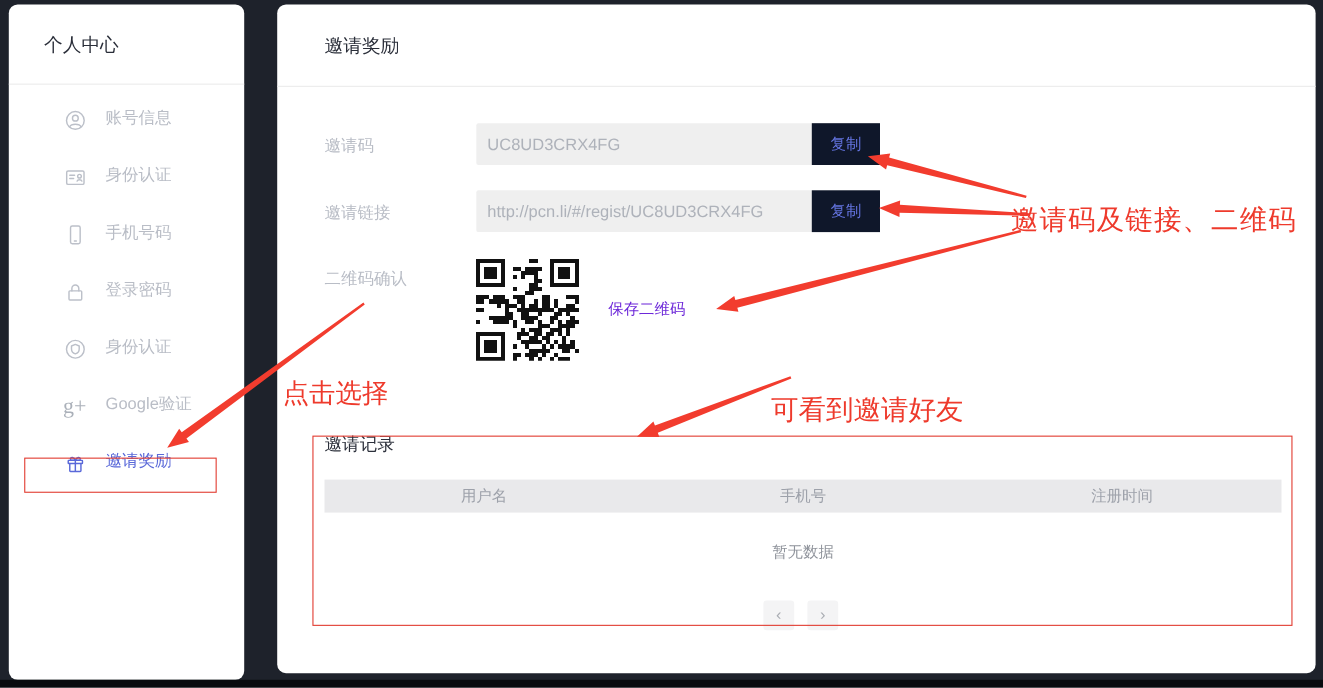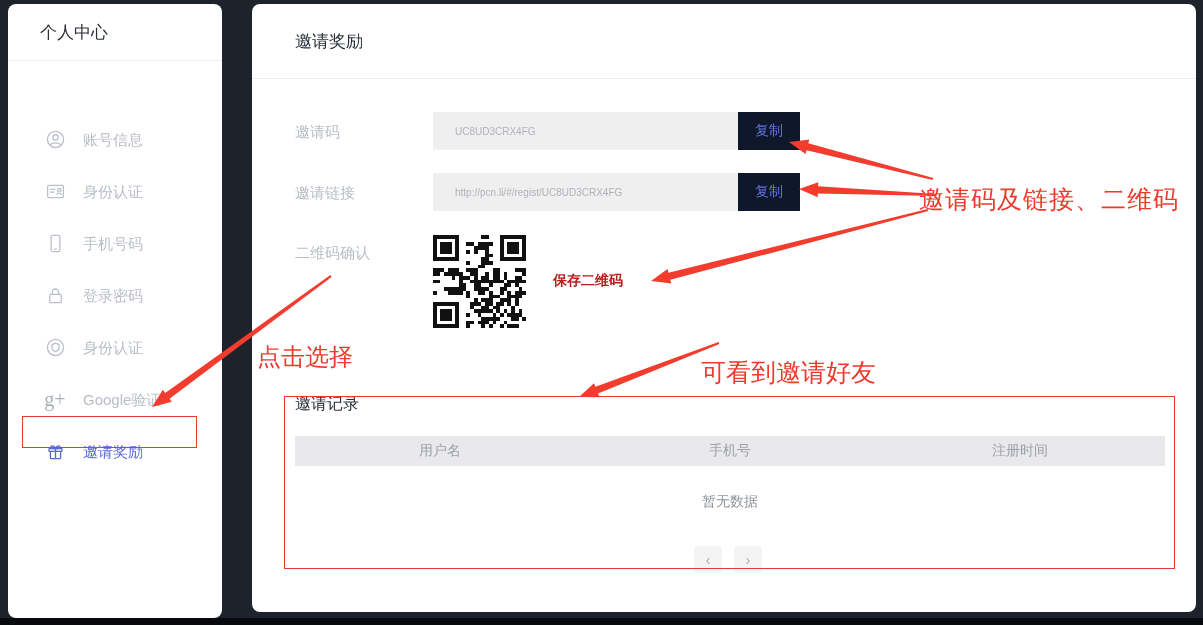--- a/index.html
+++ b/index.html
@@ -6,39 +6,39 @@
   body{
     width:1203px;height:625px;position:relative;overflow:hidden;
     background:#1e222b;
     font-family:"Liberation Sans","DejaVu Sans",sans-serif;
   }
   .panel{position:absolute;background:#ffffff;border-radius:8px;}
   #bottom-band{position:absolute;left:0;top:618px;width:1203px;height:7px;background:#090a0e;}
 
   
   #sidebar{left:8px;top:4px;width:214px;height:614px;}
-  .side-header{height:57px;border-bottom:1px solid #ececec;display:flex;align-items:center;padding-left:32px;box-sizing:border-box;}
+  .side-header{height:73px;border-bottom:1px solid #ececec;display:flex;align-items:center;padding-left:32px;box-sizing:border-box;}
   .side-title{font-size:17px;color:#2a2e39;}
   .menu{position:absolute;left:0;top:94px;width:214px;}
-  .menu-item{height:52px;display:flex;align-items:flex-end;padding-left:36px;box-sizing:border-box;color:#b9bdc6;font-size:15px;cursor:pointer;}
+  .menu-item{height:52px;display:flex;align-items:flex-start;padding-left:49px;box-sizing:border-box;color:#b9bdc6;font-size:15px;cursor:pointer;}
   .menu-item .mi-icon{width:22px;height:22px;margin-right:17px;display:flex;align-items:center;justify-content:center;}
   .menu-item svg{stroke:#bcc0c9;fill:none;stroke-width:1.5;stroke-linecap:round;stroke-linejoin:round;}
   .menu-item.active{color:#5a69d9;}
   .menu-item.active svg{stroke:#5a69d9;}
   .gicon{font-family:"Liberation Serif","DejaVu Serif",serif;font-size:20px;color:#aab0b9;line-height:1;}
 
   
   #main{left:252px;top:4px;width:944px;height:608px;}
   .main-header{height:75px;border-bottom:1px solid #ececec;display:flex;align-items:center;padding-left:43px;box-sizing:border-box;}
   .main-title{font-size:17px;color:#2a2e39;}
   .form-label{position:absolute;left:43px;font-size:15px;color:#b9bdc6;}
   .input-box{position:absolute;left:181px;width:367px;height:38px;background:#efefef;border-radius:2px;display:flex;align-items:center;}
-  .input-value{flex:1;padding-left:22px;font-size:10px;color:#aeb2ba;white-space:nowrap;overflow:hidden;}
+  .input-value{flex:1;padding-left:10px;font-size:15px;color:#aeb2ba;white-space:nowrap;overflow:hidden;}
   .copy-btn{width:62px;height:38px;background:#0f172a;display:flex;align-items:center;justify-content:center;font-size:14px;color:#6474e0;cursor:pointer;}
-  .save-link{position:absolute;left:301px;top:268px;font-size:14px;color:#b91c1c;cursor:pointer;font-weight:bold;}
+  .save-link{position:absolute;left:301px;top:268px;font-size:14px;color:#6d28d9;cursor:pointer;}
   #qr-wrap{position:absolute;left:179px;top:231px;width:97px;height:93px;}
 
   .records-title{position:absolute;left:43px;top:390px;font-size:16px;color:#2c303b;}
   .table-head{position:absolute;left:43px;top:432px;width:870px;height:30px;background:#e9e9eb;display:flex;text-align:center;}
   .th-cell{flex:1;display:flex;align-items:center;justify-content:center;font-size:14px;color:#9da1aa;}
   .empty-row{position:absolute;left:43px;top:489px;width:870px;text-align:center;font-size:14px;color:#8f939b;}
   .page-btn{position:absolute;top:542px;width:28px;height:27px;background:#f4f4f5;border-radius:3px;display:flex;align-items:center;justify-content:center;color:#a9acb2;font-size:15px;cursor:pointer;user-select:none;}
   #page-prev{left:442px;}
   #page-next{left:482px;}
 

